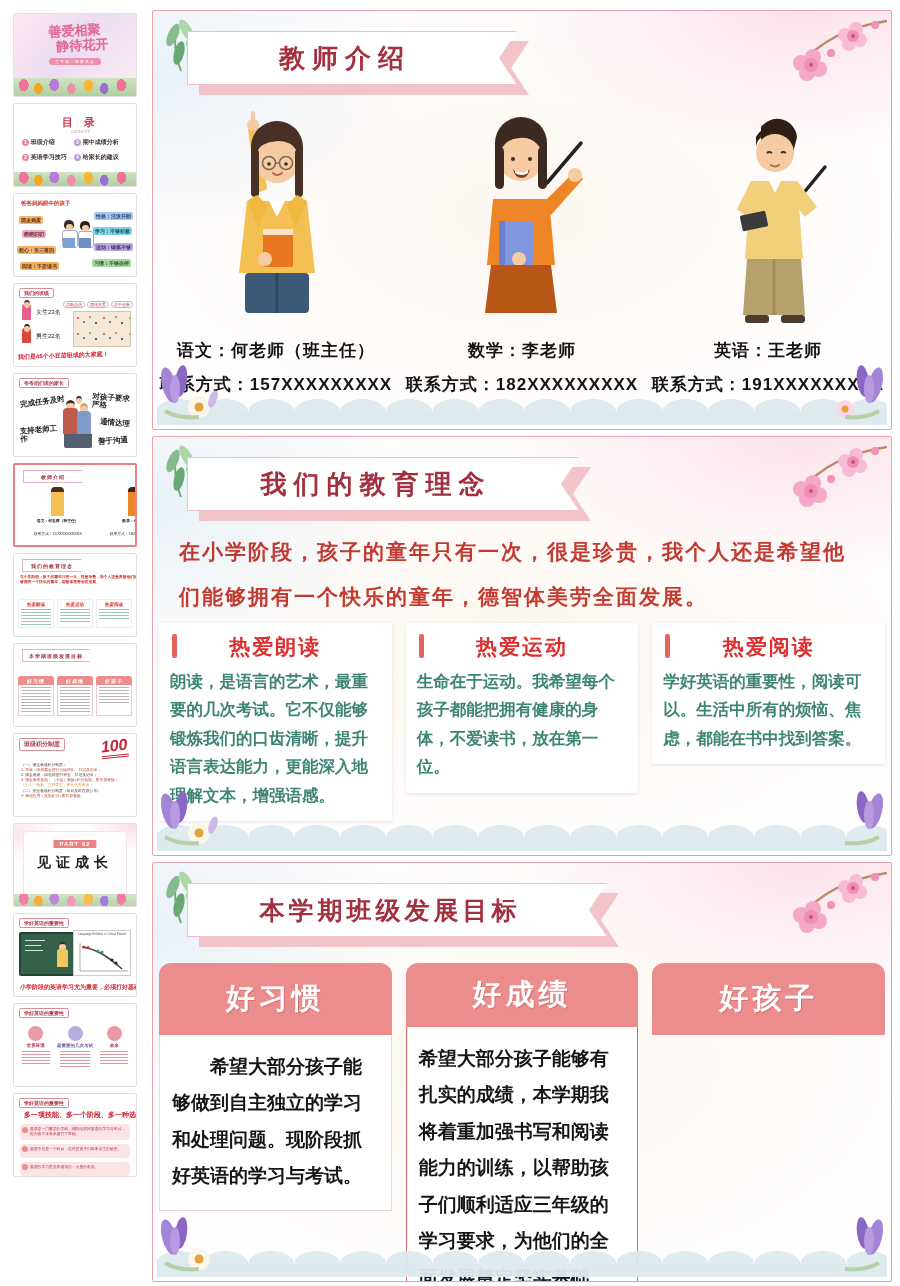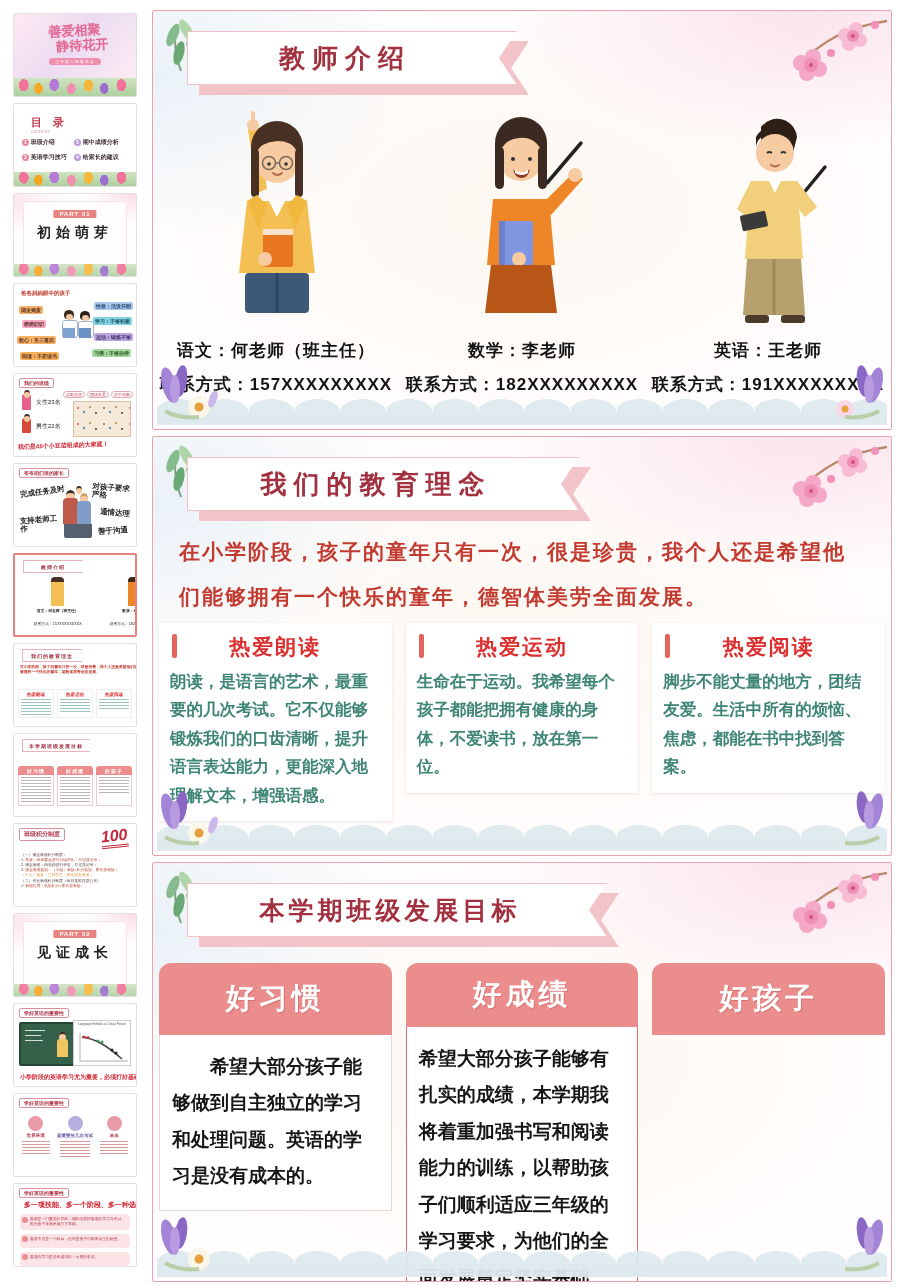--- a/index.html
+++ b/index.html
@@ -116,47 +116,41 @@
   <div class="thumb" style="background:linear-gradient(130deg,#fde9f1,#ecdcf2 45%,#fdeef2);">
     <div class="cover-title">
       <div>善爱相聚</div>
       <div style="margin-left:14px">静待花开</div>
     </div>
     <div class="cover-badge">三年级二班家长会</div>
     <div class="flowerstrip"></div>
   </div>
 
   <div class="thumb">
-    <div style="position:absolute;left:17px;right:0;top:8px;">
+    <div style="position:absolute;left:11px;right:0;top:8px;text-align:center;">
       <span style="font-size:11px;font-weight:bold;color:#c0394a;letter-spacing:4px;">目 录</span>
       <div style="font-size:5px;color:#d8aab2;margin-top:-2px;">contents</div>
     </div>
     <div style="position:absolute;left:8px;top:34px;display:grid;grid-template-columns:52px 60px;row-gap:6px;">
       <div style="font-size:6px;font-weight:bold;color:#3a2a33;white-space:nowrap;">
         <span style="display:inline-block;width:7px;height:7px;border-radius:50%;background:#e8899a;color:#fff;font-size:5px;text-align:center;line-height:7px;">1</span>
         <span>班级介绍</span></div>
       <div style="font-size:6px;font-weight:bold;color:#3a2a33;white-space:nowrap;">
         <span style="display:inline-block;width:7px;height:7px;border-radius:50%;background:#b79ad6;color:#fff;font-size:5px;text-align:center;line-height:7px;">3</span>
         <span>期中成绩分析</span></div>
       <div style="font-size:6px;font-weight:bold;color:#3a2a33;white-space:nowrap;">
         <span style="display:inline-block;width:7px;height:7px;border-radius:50%;background:#e8899a;color:#fff;font-size:5px;text-align:center;line-height:7px;">2</span>
         <span>英语学习技巧</span></div>
       <div style="font-size:6px;font-weight:bold;color:#3a2a33;white-space:nowrap;">
         <span style="display:inline-block;width:7px;height:7px;border-radius:50%;background:#b79ad6;color:#fff;font-size:5px;text-align:center;line-height:7px;">4</span>
         <span>给家长的建议</span></div>
     </div>
     <div class="flowerstrip" style="height:14px;"></div>
   </div>
 
-  <div class="thumb wcbg">
-    <div class="part-inner"></div>
-    <div class="part-badge">PART 01</div>
-    <div class="part-title">初始萌芽</div>
-    <div class="flowerstrip" style="height:12px;opacity:.9"></div>
-  </div>
 
   <div class="thumb">
     <div class="t-title-pill" style="border:none;color:#c0392b;font-size:5.5px;padding:2px 2px;">爸爸妈妈眼中的孩子</div>
 
     <div>
       <div style="position:absolute;left:50px;top:26px;width:10px;height:9px;border-radius:50% 50% 40% 40%;background:#3a2a22;"></div>
       <div style="position:absolute;left:51.5px;top:30px;width:7px;height:6px;border-radius:50%;background:#f6cba2;"></div>
       <div style="position:absolute;left:48px;top:36px;width:14px;height:16px;border-radius:3px;background:#fff;border:1px solid #9fb4cc;"></div>
       <div style="position:absolute;left:49px;top:44px;width:12px;height:10px;background:#7fa3d0;"></div>
       <div style="position:absolute;left:66px;top:27px;width:10px;height:9px;border-radius:50% 50% 40% 40%;background:#2c1f18;"></div>
@@ -565,21 +559,21 @@
             <span class="pcbar"></span>
           <span class="pctitle">热爱运动</span>
           </div>
         <div class="pcbody">生命在于运动。我希望每个孩子都能把拥有健康的身体，不爱读书，放在第一位。</div>
       </div>
       <div class="pcard">
         <div class="pchead">
             <span class="pcbar"></span>
           <span class="pctitle">热爱阅读</span>
           </div>
-        <div class="pcbody">脚步不能丈量的地方，团结友爱。生活中所有的烦恼、焦虑，都能在书中找到答案。</div>
+        <div class="pcbody">学好英语的重要性，阅读可以。生活中所有的烦恼、焦虑，都能在书中找到答案。</div>
       </div>
     </div>
 
     <div class="scallop"></div>
     <div class="decor flow-bl">
       <svg width="74" height="64" viewBox="0 0 74 64">
         <ellipse cx="14" cy="26" rx="7" ry="18" fill="#a285d6" transform="rotate(-14 14 26)"></ellipse>
         <ellipse cx="26" cy="22" rx="6" ry="16" fill="#8a66c5" transform="rotate(8 26 22)"></ellipse>
         <ellipse cx="20" cy="30" rx="5" ry="14" fill="#b79ae0"></ellipse>
         <circle cx="44" cy="48" r="11" fill="#faf6ea"></circle>
@@ -634,21 +628,21 @@
     <div class="ribbon" style="width:420px;">
       <div class="rsh"></div>
       <div class="rfc">
           <span class="rtitle" style="font-size:25px;letter-spacing:4px;">本学期班级发展目标</span>
         </div>
     </div>
 
     <div class="gcards">
       <div class="gcard">
         <div class="ghead">好习惯</div>
-        <div class="gbody indent1">希望大部分孩子能够做到自主独立的学习和处理问题。英语的学习是没有成本的。</div>
+        <div class="gbody indent1">希望大部分孩子能够做到自主独立的学习和处理问题。现阶段抓好英语的学习与考试。</div>
       </div>
       <div class="gcard">
         <div class="ghead" style="height:64px;">好成绩</div>
         <div class="gbody mid" style="min-height:190px;">希望大部分孩子能够有扎实的成绩，本学期我将着重加强书写和阅读能力的训练，以帮助孩子们顺利适应三年级的学习要求，为他们的全面发展奠定坚实基础。</div>
       </div>
       <div class="gcard">
         <div class="ghead">好孩子</div>
       </div>
     </div>
 

